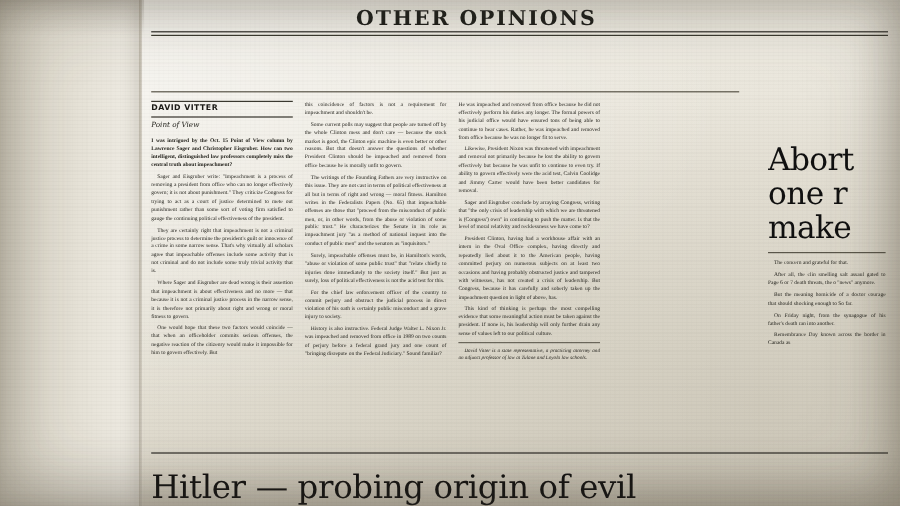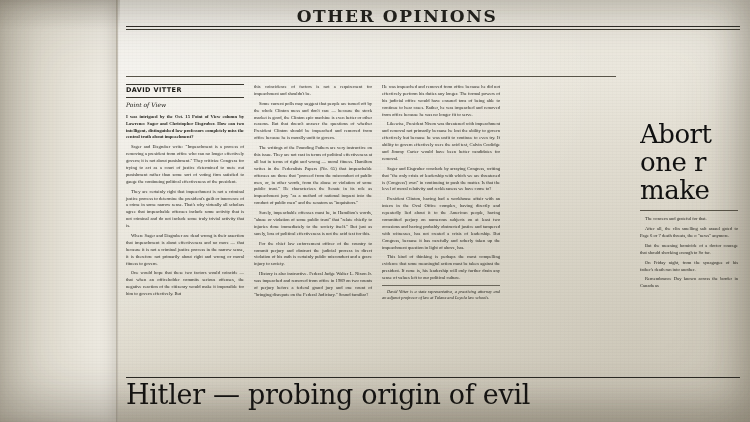--- a/index.html
+++ b/index.html
@@ -210,21 +210,21 @@
   .bottom-rule {
     position: absolute;
     left: 126px;
     right: 10px;
     bottom: 44px;
     border-top: 1.4px solid #2b2a25;
   }
   .bottom-head {
     position: absolute;
     left: 126px;
-    bottom: 12px;
+    bottom: 0;
     width: 600px;
     font-family: "DejaVu Serif", serif;
     font-size: 27px;
     color: #111;
     letter-spacing: -0.3px;
     white-space: nowrap;
     overflow: hidden;
   }
 
   

